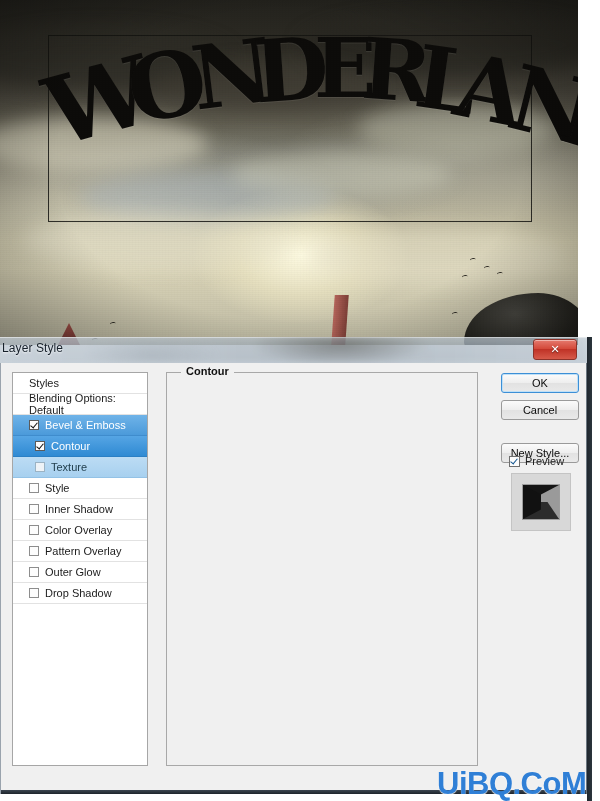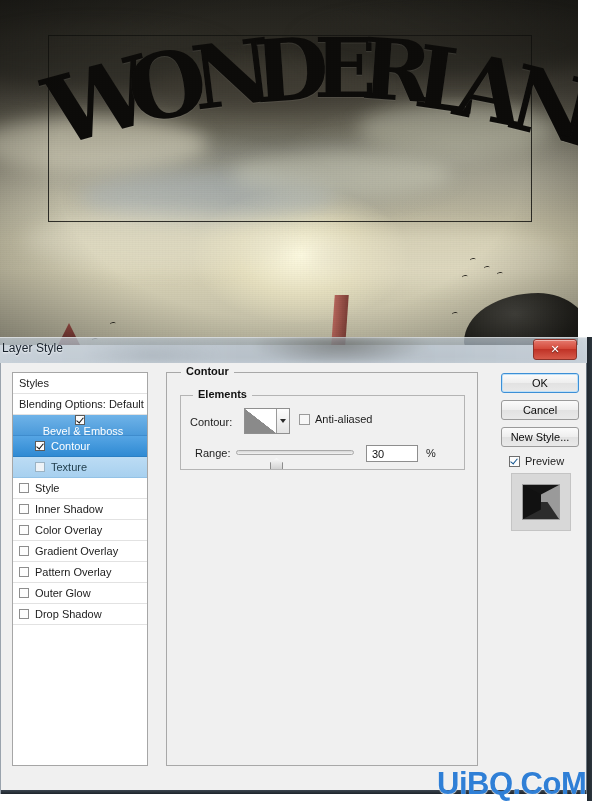--- a/index.html
+++ b/index.html
@@ -131,25 +131,25 @@
   }
 
   
   .styles-pane{
     position:absolute;left:11px;top:9px;width:136px;height:394px;
     background:#fff;border:1px solid #a6a6a6;box-sizing:border-box;
   }
   .srow{
     position:relative;height:21px;border-bottom:1px solid #e2e2e2;
     display:flex;align-items:center;font-size:11px;color:#1c1c1c;
-    padding-left:6px;box-sizing:border-box;
+    padding-left:16px;box-sizing:border-box;
   }
   .srow.head{font-size:11px;}
   .srow.sel-parent{
-    background:linear-gradient(to bottom,#6fb3e8,#4b9ada);color:#fff;border-bottom-color:#3f8ccd;flex-direction:column;
+    background:linear-gradient(to bottom,#6fb3e8,#4b9ada);color:#fff;border-bottom-color:#3f8ccd;
   }
   .srow.sel-child{
     background:linear-gradient(to bottom,#56a5e4,#2f8ad3);color:#fff;border-bottom-color:#2a7fc4;
   }
   .srow.sub-light{
     background:linear-gradient(to bottom,#bcdcf4,#a7d0ef);color:#23404f;border-bottom-color:#93c2e6;
   }
   .srow.indent{padding-left:22px;}
   .cb{
     width:10px;height:10px;border:1px solid #8d8d8d;background:#fdfdfd;
@@ -238,21 +238,21 @@
   .btn{
     position:absolute;left:500px;width:78px;height:20px;
     font-size:11px;color:#0c0c0c;
     background:linear-gradient(to bottom,#fbfbfb 0%,#eeeeee 48%,#e2e2e2 52%,#e9e9e9 100%);
     border:1px solid #9a9a9a;border-radius:3px;box-sizing:border-box;
     display:flex;align-items:center;justify-content:center;
   }
   .btn.primary{border:1px solid #3c8fd6;box-shadow:0 0 0 1px #bfe0f7 inset;}
   .ok{top:10px;}
   .cancel{top:37px;}
-  .newstyle{top:64px;}
+  .newstyle{top:80px;}
 
   .prev-wrap{position:absolute;left:508px;top:92px;display:flex;align-items:center;}
   .prev-box{
     width:11px;height:11px;border:1px solid #6e6e6e;background:#fcfcfc;
     margin-right:5px;position:relative;box-sizing:border-box;
   }
   .prev-box:after{
     content:"";position:absolute;left:2px;top:0px;width:3px;height:6px;
     border:solid #13558f;border-width:0 1.7px 1.7px 0;transform:rotate(40deg);
   }
@@ -373,66 +373,36 @@
         <div class="srow">
           <span class="cb"></span>
           <span>Inner Shadow</span>
         </div>
         <div class="srow">
           <span class="cb"></span>
           <span>Color Overlay</span>
         </div>
         <div class="srow">
           <span class="cb"></span>
-          <span>Gradient Overlay</span>
-        </div>
-        <div class="srow">
-          <span class="cb"></span>
           <span>Pattern Overlay</span>
         </div>
         <div class="srow">
           <span class="cb"></span>
           <span>Outer Glow</span>
         </div>
         <div class="srow">
           <span class="cb"></span>
           <span>Drop Shadow</span>
         </div>
         <div class="filler"></div>
       </div>
 
       <div class="grp">
         <div class="grp-legend">Contour</div>
 
-        <div class="sub">
-          <div class="sub-legend">Elements</div>
-
-          <div class="lbl" style="left:9px;top:20px;">Contour:</div>
-
-          <div class="contour-swatch">
-            <div class="cs-img"></div>
-            <div class="cs-arrow">
-              <i></i>
-            </div>
-          </div>
-
-          <div class="aa-wrap">
-            <span class="aa-box"></span>
-            <span class="aa-lbl">Anti-aliased</span>
-          </div>
-
-          <div class="range-row">
-            <div class="lbl" style="left:14px;top:3px;">Range:</div>
-            <div class="slider">
-              <div class="thumb"></div>
-            </div>
-            <div class="numfield">30</div>
-            <div class="pct">%</div>
-          </div>
-        </div>
       </div>
 
       <div class="btn primary ok">OK</div>
       <div class="btn cancel">Cancel</div>
       <div class="btn newstyle">New Style...</div>
 
       <div class="prev-wrap">
         <span class="prev-box"></span>
         <span class="prev-lbl">Preview</span>
       </div>

